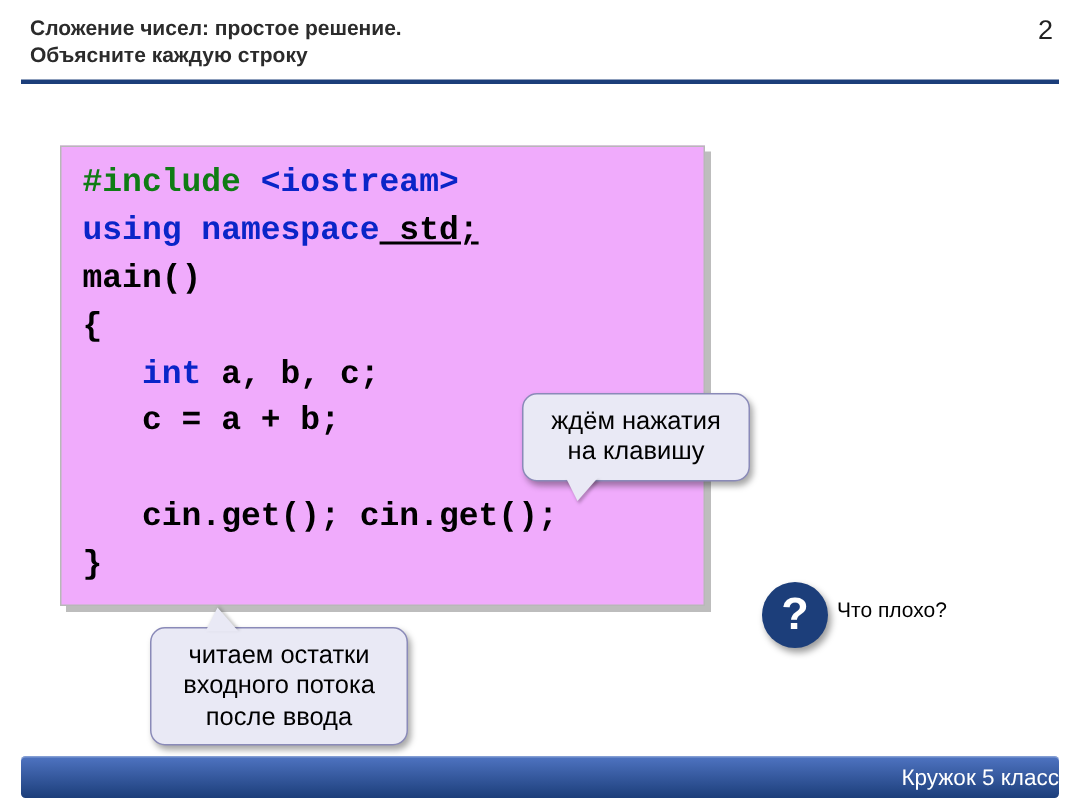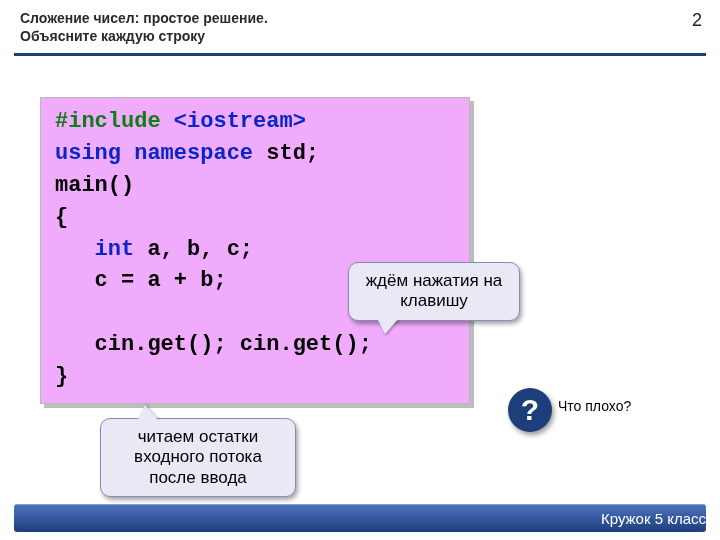--- a/index.html
+++ b/index.html
@@ -41,46 +41,46 @@
     font-family: "Courier New", monospace;
     font-size: 22px;
     line-height: 1.45;
     font-weight: bold;
     color: #000;
     margin-top: 13px;
   }
   .code-box .line { white-space: pre; }
   .kw-green { color: #0f7c14; }
   .kw-blue  { color: #0a25c8; }
-  .txt-black{ color: #000; }
+  .txt-black{ color: #000; text-decoration: underline; }
 
   .callout {
     position: absolute;
     background: #e9e9f5;
     border: 1px solid #8a8ab8;
     border-radius: 10px;
     padding: 8px 14px;
     font-size: 17px;
     text-align: center;
     color: #000;
     box-shadow: 2px 3px 4px rgba(0,0,0,0.35);
   }
   .callout .tail {
     position: absolute;
     width: 0; height: 0;
   }
-  #callout-wait { left: 348px; top: 262px; width: 172px; line-height: 1.2; }
+  #callout-wait { left: 348px; top: 262px; width: 152px; line-height: 1.2; }
   #callout-wait .tail {
     bottom: -14px; left: 28px;
     border-left: 8px solid transparent;
     border-right: 14px solid transparent;
     border-top: 16px solid #e9e9f5;
     filter: drop-shadow(1px 2px 1px rgba(0,0,0,0.25));
   }
-  #callout-read { left: 100px; top: 418px; width: 196px; line-height: 1.2; }
+  #callout-read { left: 100px; top: 418px; width: 172px; line-height: 1.2; }
   #callout-read .tail {
     top: -14px; left: 36px;
     border-left: 8px solid transparent;
     border-right: 14px solid transparent;
     border-bottom: 16px solid #e9e9f5;
     filter: drop-shadow(1px -1px 1px rgba(0,0,0,0.2));
   }
 
   .q-badge {
     position: absolute;

